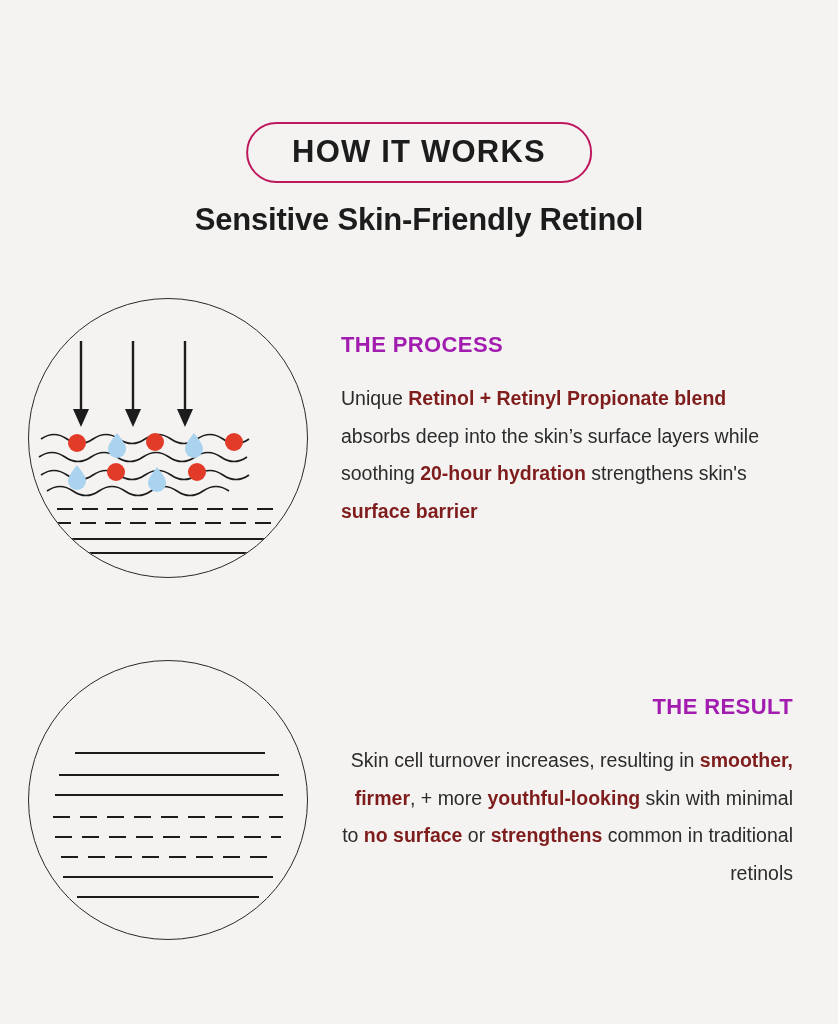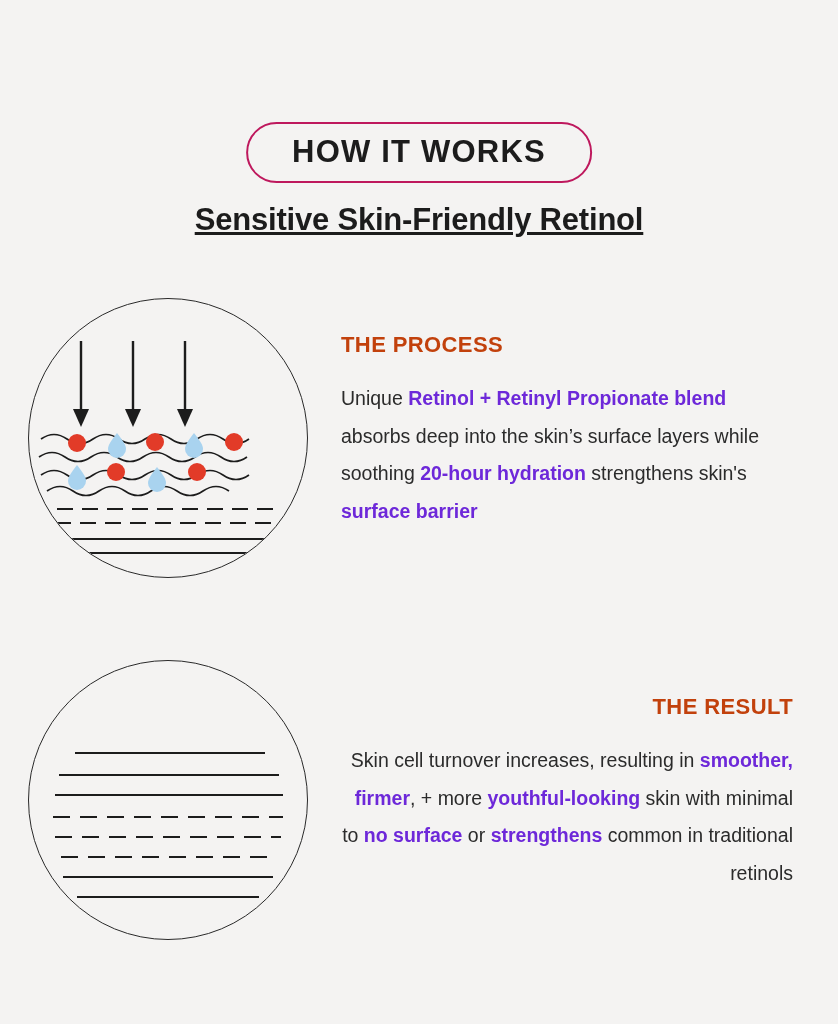--- a/index.html
+++ b/index.html
@@ -45,21 +45,20 @@
   .subtitle {
     position: absolute;
     top: 202px;
     left: 0;
     width: 100%;
     text-align: center;
     font-size: 31px;
     font-weight: 700;
     color: #1c1c1c;
     letter-spacing: -0.2px;
-    text-decoration: underline;
   }
 
   
   .section {
     position: absolute;
     left: 0;
     width: 838px;
     height: 300px;
   }
   #section-process { top: 298px; }
@@ -78,34 +77,34 @@
   }
   .circle svg { display: block; }
 
   .content {
     position: absolute;
     left: 341px;
     top: 34px;
     width: 452px;
   }
   .kicker {
-    color: #c2410c;
+    color: #a21caf;
     font-size: 22px;
     font-weight: 700;
     letter-spacing: 0.4px;
     margin: 0 0 22px 0;
   }
   .body-text {
     font-size: 19.5px;
     line-height: 1.93;
     color: #2b2b2b;
     font-weight: 400;
     margin: 0;
   }
-  .body-text b { font-weight: 700; color: #6d28d9; }
+  .body-text b { font-weight: 700; color: #7f1d1d; }
 </style>
 </head>
 <body>
 
 <div class="page">
 
   <div class="pill">
     <div class="pill-text">HOW IT WORKS</div>
   </div>
 

